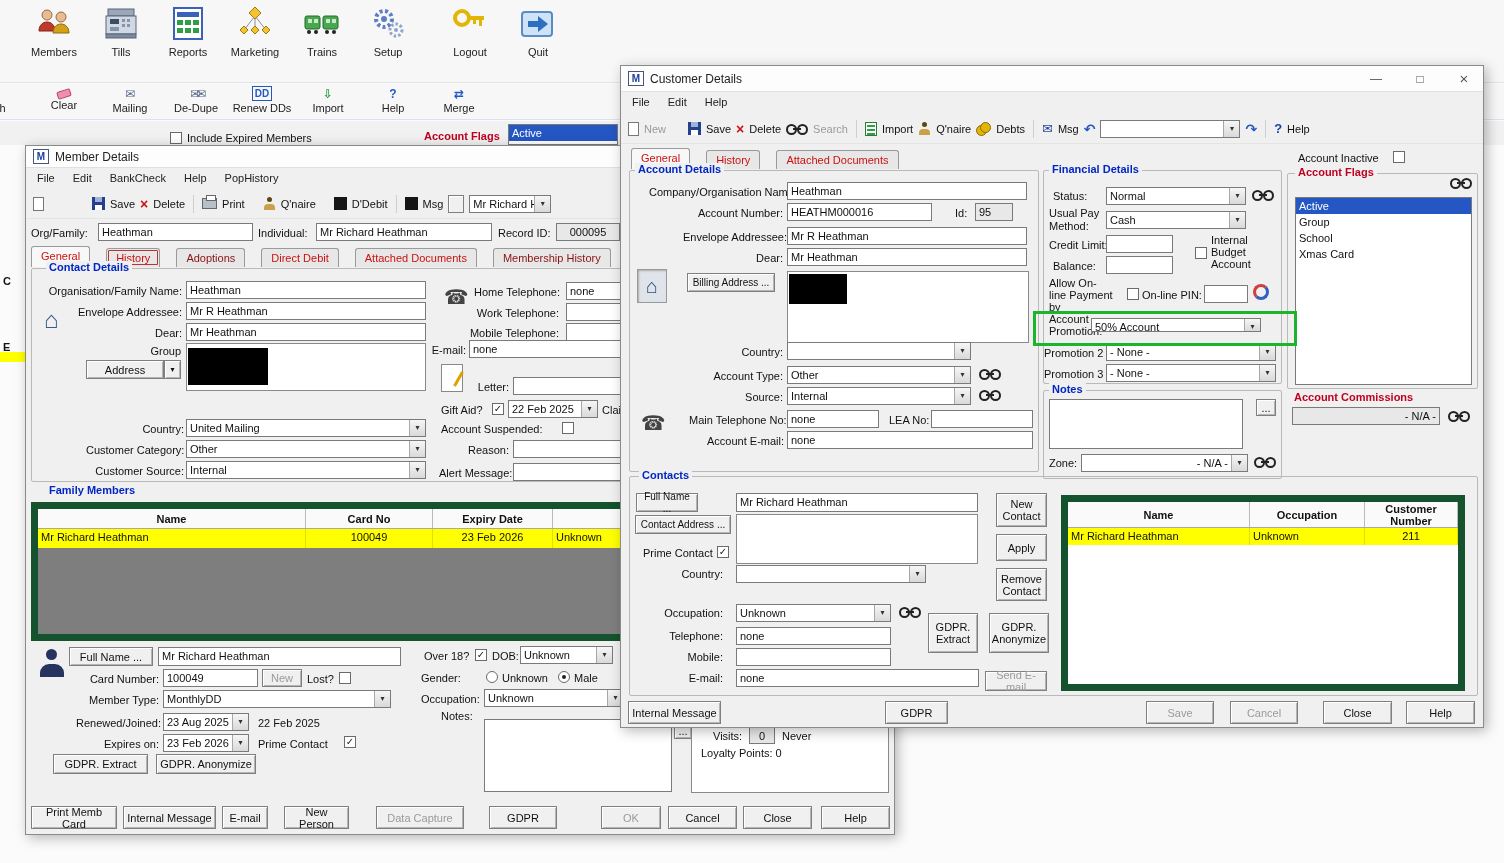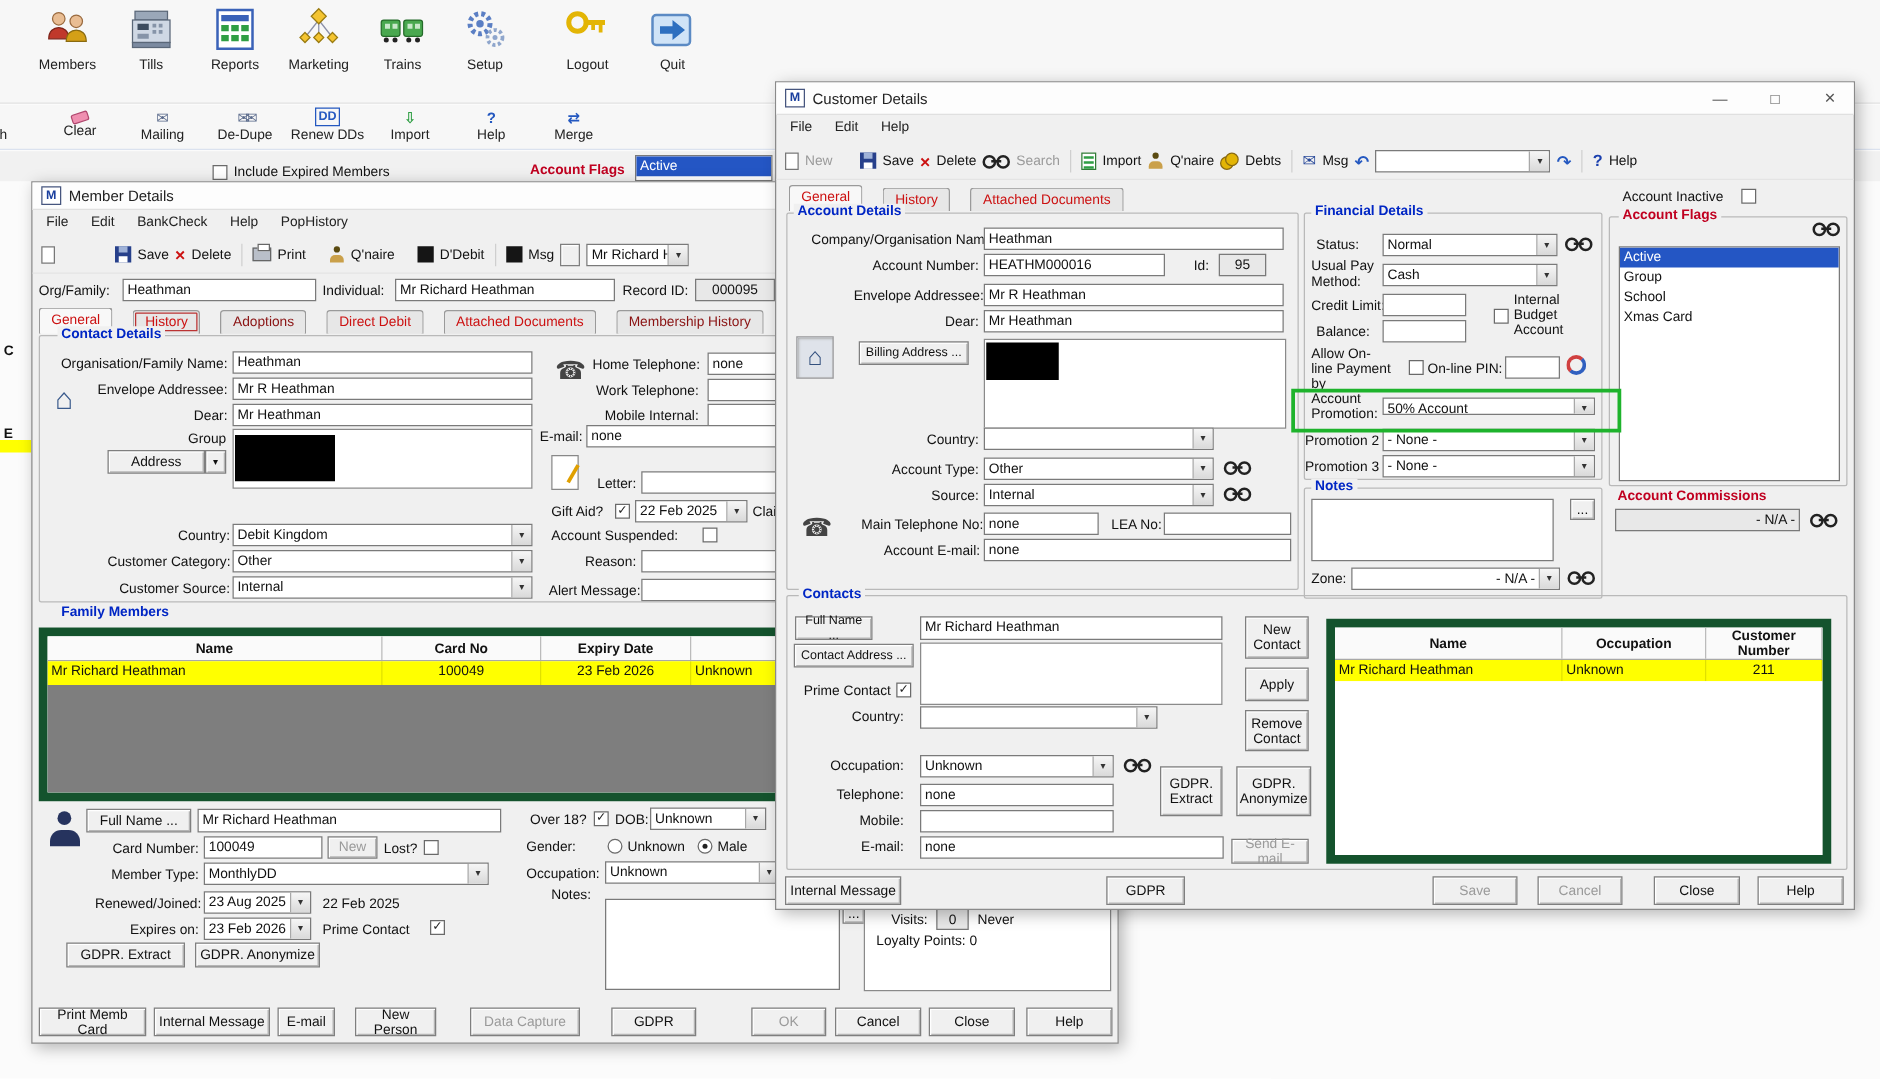--- a/index.html
+++ b/index.html
@@ -324,40 +324,40 @@
     <div class="ti" style="left:160px;top:156px;width:240px;height:18px">Mr R Heathman</div>
     <span class="L Lr" style="left:8px;top:181px;width:148px">Dear:</span>
     <div class="ti" style="left:160px;top:177px;width:240px;height:18px">Mr Heathman</div>
     <span class="L Lr" style="left:105px;top:199px;width:50px">Group</span>
     <div class="btn" style="left:60px;top:214px;width:78px;height:19px">Address</div>
     <div class="btn" style="left:138px;top:214px;width:17px;height:19px;font-size:8px">▾</div>
     <div class="white" style="left:160px;top:197px;width:240px;height:48px"></div>
     <div class="blackbox" style="left:162px;top:202px;width:80px;height:37px"></div>
     <span class="L Lr" style="left:98px;top:277px;width:60px">Country:</span>
     <div class="dd" style="left:160px;top:273px;width:240px;height:18px">
-      <span class="dd-v">Debit Kingdom</span>
+      <span class="dd-v">United Mailing</span>
         <span class="dd-b">▾</span>
     </div>
     <span class="L Lr" style="left:60px;top:298px;width:98px">Customer Category:</span>
     <div class="dd" style="left:160px;top:294px;width:240px;height:18px">
       <span class="dd-v">Other</span>
         <span class="dd-b">▾</span>
     </div>
     <span class="L Lr" style="left:66px;top:319px;width:92px">Customer Source:</span>
     <div class="dd" style="left:160px;top:315px;width:240px;height:18px">
       <span class="dd-v">Internal</span>
         <span class="dd-b">▾</span>
     </div>
 
     <span class="phone-ic" style="left:418px;top:140px">☎</span>
     <span class="L Lr" style="left:448px;top:140px;width:85px">Home Telephone:</span>
     <div class="ti" style="left:540px;top:136px;width:120px;height:18px">none</div>
     <span class="L Lr" style="left:448px;top:161px;width:85px">Work Telephone:</span>
     <div class="ti" style="left:540px;top:157px;width:120px;height:18px"></div>
-    <span class="L Lr" style="left:442px;top:181px;width:91px">Mobile Internal:</span>
+    <span class="L Lr" style="left:442px;top:181px;width:91px">Mobile Telephone:</span>
     <div class="ti" style="left:540px;top:177px;width:120px;height:18px"></div>
     <span class="L Lr" style="left:400px;top:198px;width:40px">E-mail:</span>
     <div class="ti" style="left:443px;top:194px;width:152px;height:18px">none</div>
     <span class="letter-ic" style="left:415px;top:218px"></span>
     <span class="L Lr" style="left:448px;top:235px;width:35px">Letter:</span>
     <div class="ti" style="left:487px;top:231px;width:108px;height:18px"></div>
     <span class="L" style="left:415px;top:258px">Gift Aid?</span>
     <span class="cb" style="left:466px;top:257px">✓</span>
     <div class="dd" style="left:482px;top:254px;width:90px;height:18px">
       <span class="dd-v">22 Feb 2025</span>
@@ -508,21 +508,21 @@
     <span class="L" style="left:677px;top:86px">Account Inactive</span>
     <span class="cb" style="left:772px;top:85px"></span>
 
     <div class="gb" style="left:8px;top:104px;width:410px;height:302px"></div>
     <span class="gbt blue" style="left:14px;top:97px">Account Details</span>
     <span class="L Lr" style="left:28px;top:120px;width:134px">Company/Organisation Name:</span>
     <div class="ti" style="left:166px;top:116px;width:240px;height:18px">Heathman</div>
     <span class="L Lr" style="left:62px;top:141px;width:100px">Account Number:</span>
     <div class="ti" style="left:166px;top:137px;width:145px;height:18px">HEATHM000016</div>
     <span class="L" style="left:334px;top:141px">Id:</span>
-    <div class="ti gray" style="left:354px;top:137px;width:38px;height:18px;text-align:center">95</div>
+    <div class="ti gray" style="left:354px;top:137px;width:38px;height:18px;text-align:left">95</div>
     <span class="L Lr" style="left:62px;top:165px;width:100px">Envelope Addressee:</span>
     <div class="ti" style="left:166px;top:161px;width:240px;height:18px">Mr R Heathman</div>
     <span class="L Lr" style="left:120px;top:186px;width:42px">Dear:</span>
     <div class="ti" style="left:166px;top:182px;width:240px;height:18px">Mr Heathman</div>
     <div class="house-box" style="left:16px;top:203px;width:30px;height:34px">⌂</div>
     <div class="btn" style="left:66px;top:207px;width:88px;height:19px;font-size:10px">Billing Address ...</div>
     <div class="white" style="left:166px;top:205px;width:242px;height:72px"></div>
     <div class="blackbox" style="left:168px;top:208px;width:58px;height:30px"></div>
     <span class="L Lr" style="left:118px;top:280px;width:44px">Country:</span>
     <div class="dd" style="left:166px;top:276px;width:184px;height:18px">
@@ -567,21 +567,21 @@
     <span class="cb" style="left:574px;top:181px"></span>
     <span class="L" style="left:590px;top:168px;width:50px;white-space:normal;line-height:12px">Internal Budget Account</span>
     <span class="L" style="left:432px;top:194px">Balance:</span>
     <div class="ti" style="left:485px;top:190px;width:67px;height:18px"></div>
     <span class="L" style="left:428px;top:211px;width:64px;white-space:normal;line-height:12px">Allow On-line Payment by</span>
     <span class="cb" style="left:506px;top:222px"></span>
     <span class="L" style="left:521px;top:223px">On-line PIN:</span>
     <div class="ti" style="left:583px;top:219px;width:44px;height:18px"></div>
     <span class="refresh-ic" style="left:632px;top:218px"></span>
     <span class="L" style="left:428px;top:247px;width:55px;white-space:normal;line-height:12px">Account Promotion:</span>
-    <div class="dd" style="left:485px;top:252px;width:170px;height:14px">
+    <div class="dd" style="left:470px;top:252px;width:170px;height:14px">
       <span class="dd-v">50% Account</span>
         <span class="dd-b">▾</span>
     </div>
     <div class="hl" style="left:412px;top:245px;width:264px;height:35px"></div>
     <span class="L" style="left:423px;top:281px">Promotion 2</span>
     <div class="dd" style="left:485px;top:277px;width:170px;height:18px">
       <span class="dd-v">- None -</span>
         <span class="dd-b">▾</span>
     </div>
     <span class="L" style="left:423px;top:302px">Promotion 3</span>

